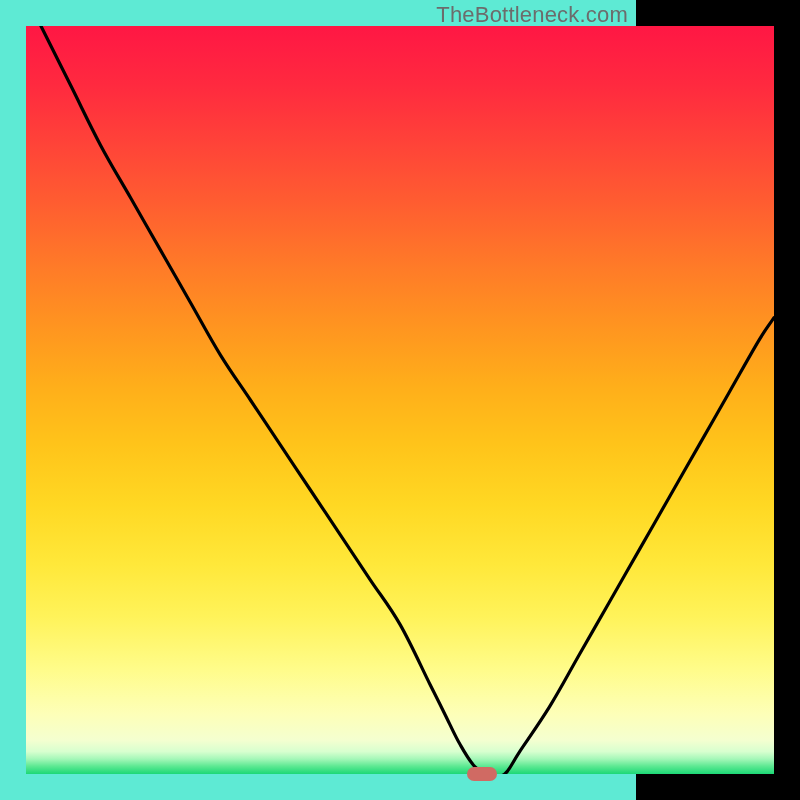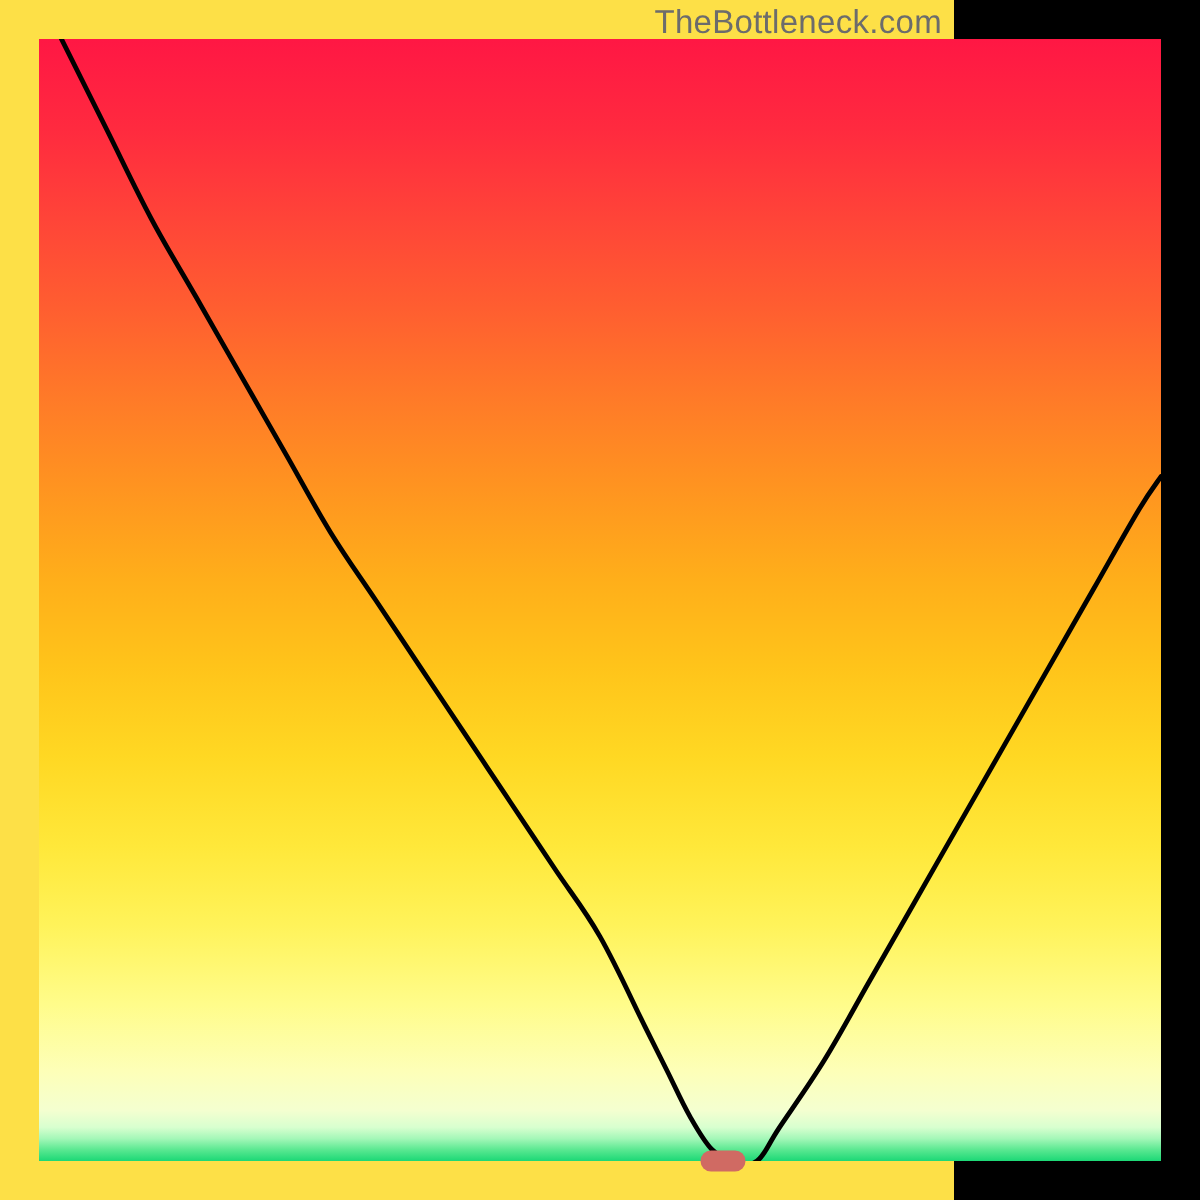--- a/index.html
+++ b/index.html
@@ -10,21 +10,21 @@
     background: #000;
     overflow: hidden;
     font-family: Arial, Helvetica, sans-serif;
   }
   .frame {
     position: absolute;
     left: 0;
     top: 0;
     width: 636px;
     height: 800px;
-    background: #fde047;
+    background: #5eead4;
   }
   .plot {
     position: absolute;
     left: 26px;
     top: 26px;
     width: 748px;
     height: 748px;
     
     background: linear-gradient(
       to bottom,

